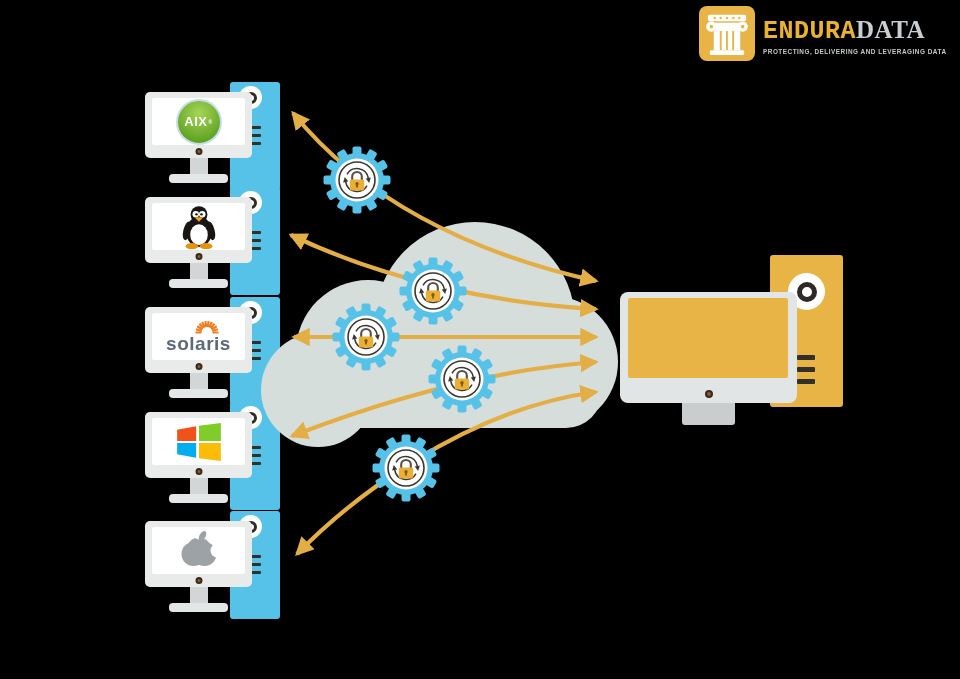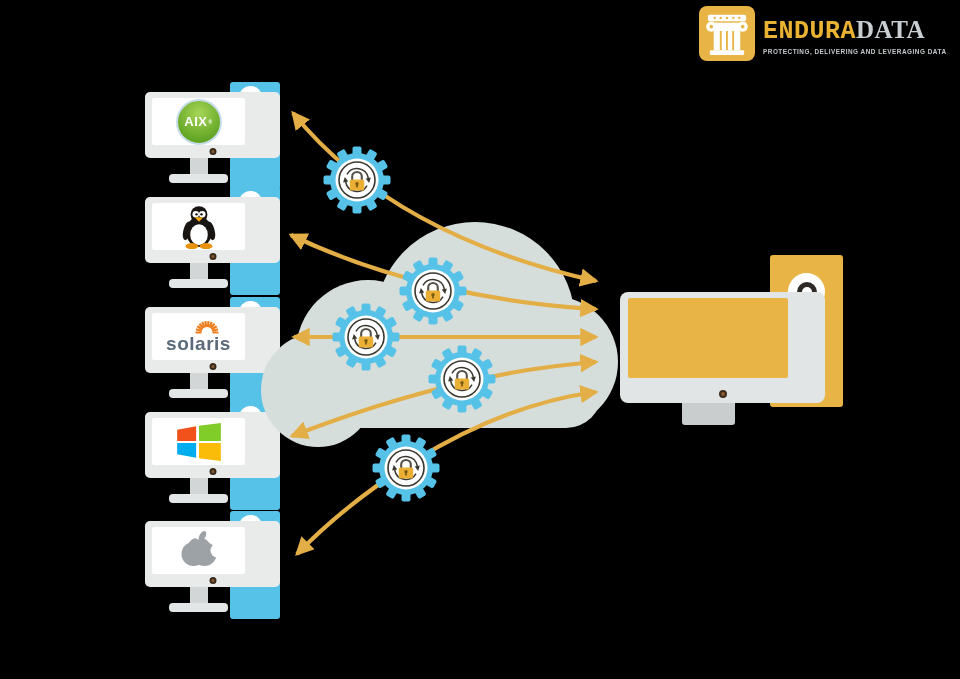--- a/index.html
+++ b/index.html
@@ -19,21 +19,21 @@
 
   
   .unit{position:absolute;left:145px;width:135px;height:115px;z-index:2;}
   .u1{top:82px}.u2{top:187px}.u3{top:297px}.u4{top:402px}.u5{top:511px}
   .tower{position:absolute;right:0;top:0;width:50px;height:108px;background:var(--blue);border-radius:3px;}
   .donut{position:absolute;left:9px;top:4px;width:23px;height:23px;border-radius:50%;
          background:#fff;display:flex;align-items:center;justify-content:center;}
   .donut-in{width:6px;height:6px;border:3.5px solid var(--ring);border-radius:50%;background:#fff;}
   .vents{position:absolute;left:15px;top:44px;}
   .vents i{display:block;width:16px;height:3px;margin-bottom:5px;background:var(--vent);border-radius:1px;}
-  .monitor{position:absolute;left:0;top:10px;width:107px;height:66px;background:var(--frame);border-radius:5px;padding-left:28px;}
+  .monitor{position:absolute;left:0;top:10px;width:107px;height:66px;background:var(--frame);border-radius:5px;}
   .screen{position:absolute;left:7px;top:6px;width:93px;height:47px;background:#fff;border-radius:2px;
           display:flex;align-items:center;justify-content:center;overflow:hidden;}
   .cam{position:absolute;left:50%;bottom:3px;transform:translateX(-50%);
        width:3px;height:3px;border:2px solid var(--camera);border-radius:50%;background:#8a5a30;}
   .neck{position:absolute;left:45px;top:76px;width:18px;height:17px;background:var(--stand);}
   .foot{position:absolute;left:24px;top:92px;width:59px;height:9px;background:var(--foot);border-radius:4px;}
 
   
   .aix-badge{width:46px;height:46px;border-radius:50%;border:2px solid var(--aix_ring);box-sizing:border-box;
              background:radial-gradient(circle at 50% 30%, var(--aix_g1), var(--aix_g2) 75%);

